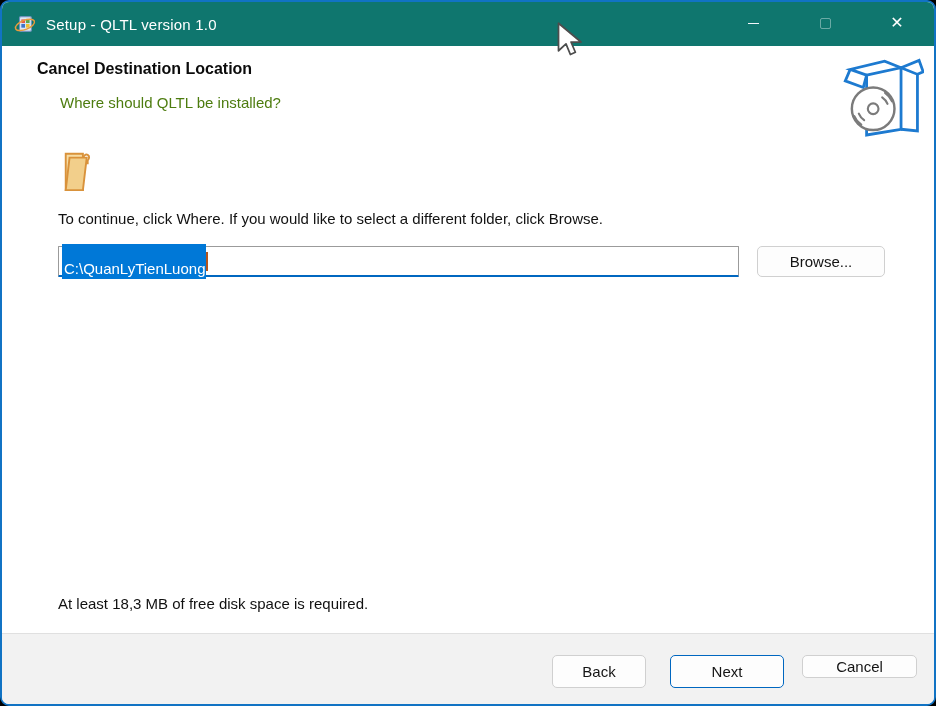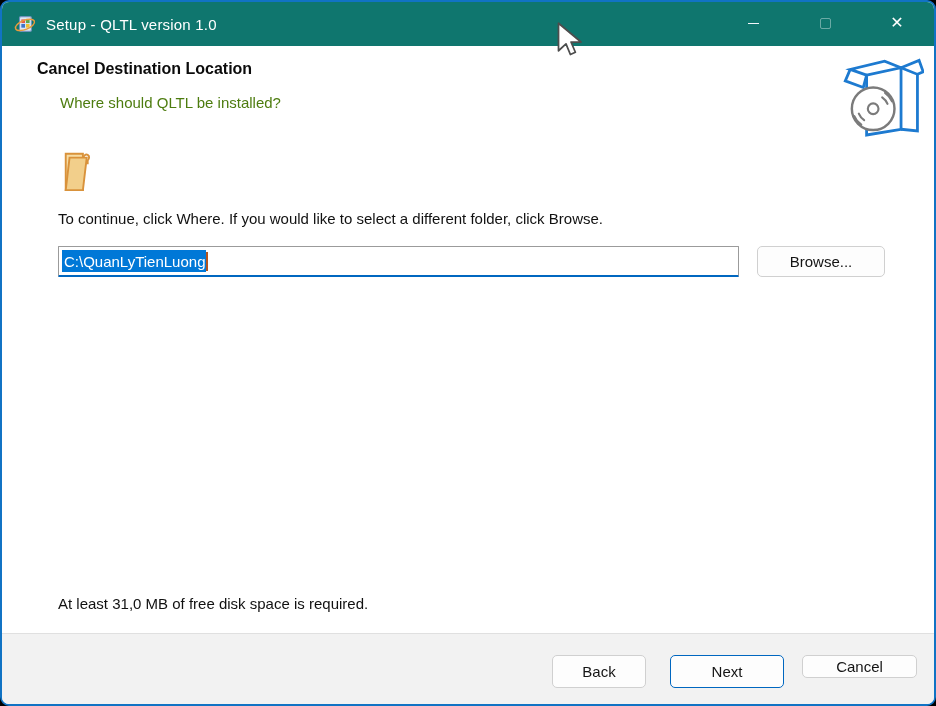--- a/index.html
+++ b/index.html
@@ -40,21 +40,21 @@
   .folder-icon{position:absolute;left:58px;top:102px;width:42px;height:46px;}
   .install-note{position:absolute;left:110px;top:115px;font-size:15px;color:#111;}
   .instruction{position:absolute;left:56px;top:164px;font-size:15px;color:#111;}
 
   .path-input{
     position:absolute;left:56px;top:200px;width:681px;height:31px;background:#fff;
     border:1px solid #9b9b9b;border-bottom:2px solid #0067c0;border-radius:1px;
     display:flex;align-items:center;padding-left:3px;font-size:15px;color:#111;
     cursor:text;
   }
-  .selected-text{background:#0078d7;color:#fff;padding:3px 1px 2px 2px;}
+  .selected-text{background:#0078d7;color:#fff;padding:16px 1px 2px 2px;}
   .caret{display:inline-block;width:2px;height:19px;background:#b3541e;margin-left:0px;}
 
   .btn{
     background:#fdfdfd;border:1px solid #d0d0d0;border-radius:5px;
     font-size:15px;color:#141414;display:flex;align-items:center;justify-content:center;
     font-family:"Liberation Sans","DejaVu Sans",sans-serif;cursor:default;
   }
   .browse-btn{position:absolute;left:755px;top:200px;width:128px;height:31px;}
 
   .disk-note{position:absolute;left:56px;top:549px;font-size:15px;color:#111;}
@@ -142,21 +142,21 @@
 
     <div class="path-input">
       <span class="selected-text">C:\QuanLyTienLuong</span>
       <span class="caret"></span>
     </div>
 
     <div class="btn browse-btn">
       <span>Browse...</span>
     </div>
 
-    <div class="disk-note">At least 31,0 MB of free disk space is required.</div>
+    <div class="disk-note">At least 18,3 MB of free disk space is required.</div>
   </div>
 
   <div class="footer">
     <div class="btn back-btn">
       <span>Back</span>
     </div>
     <div class="btn next-btn">
       <span>Next</span>
     </div>
     <div class="btn cancel-btn">

